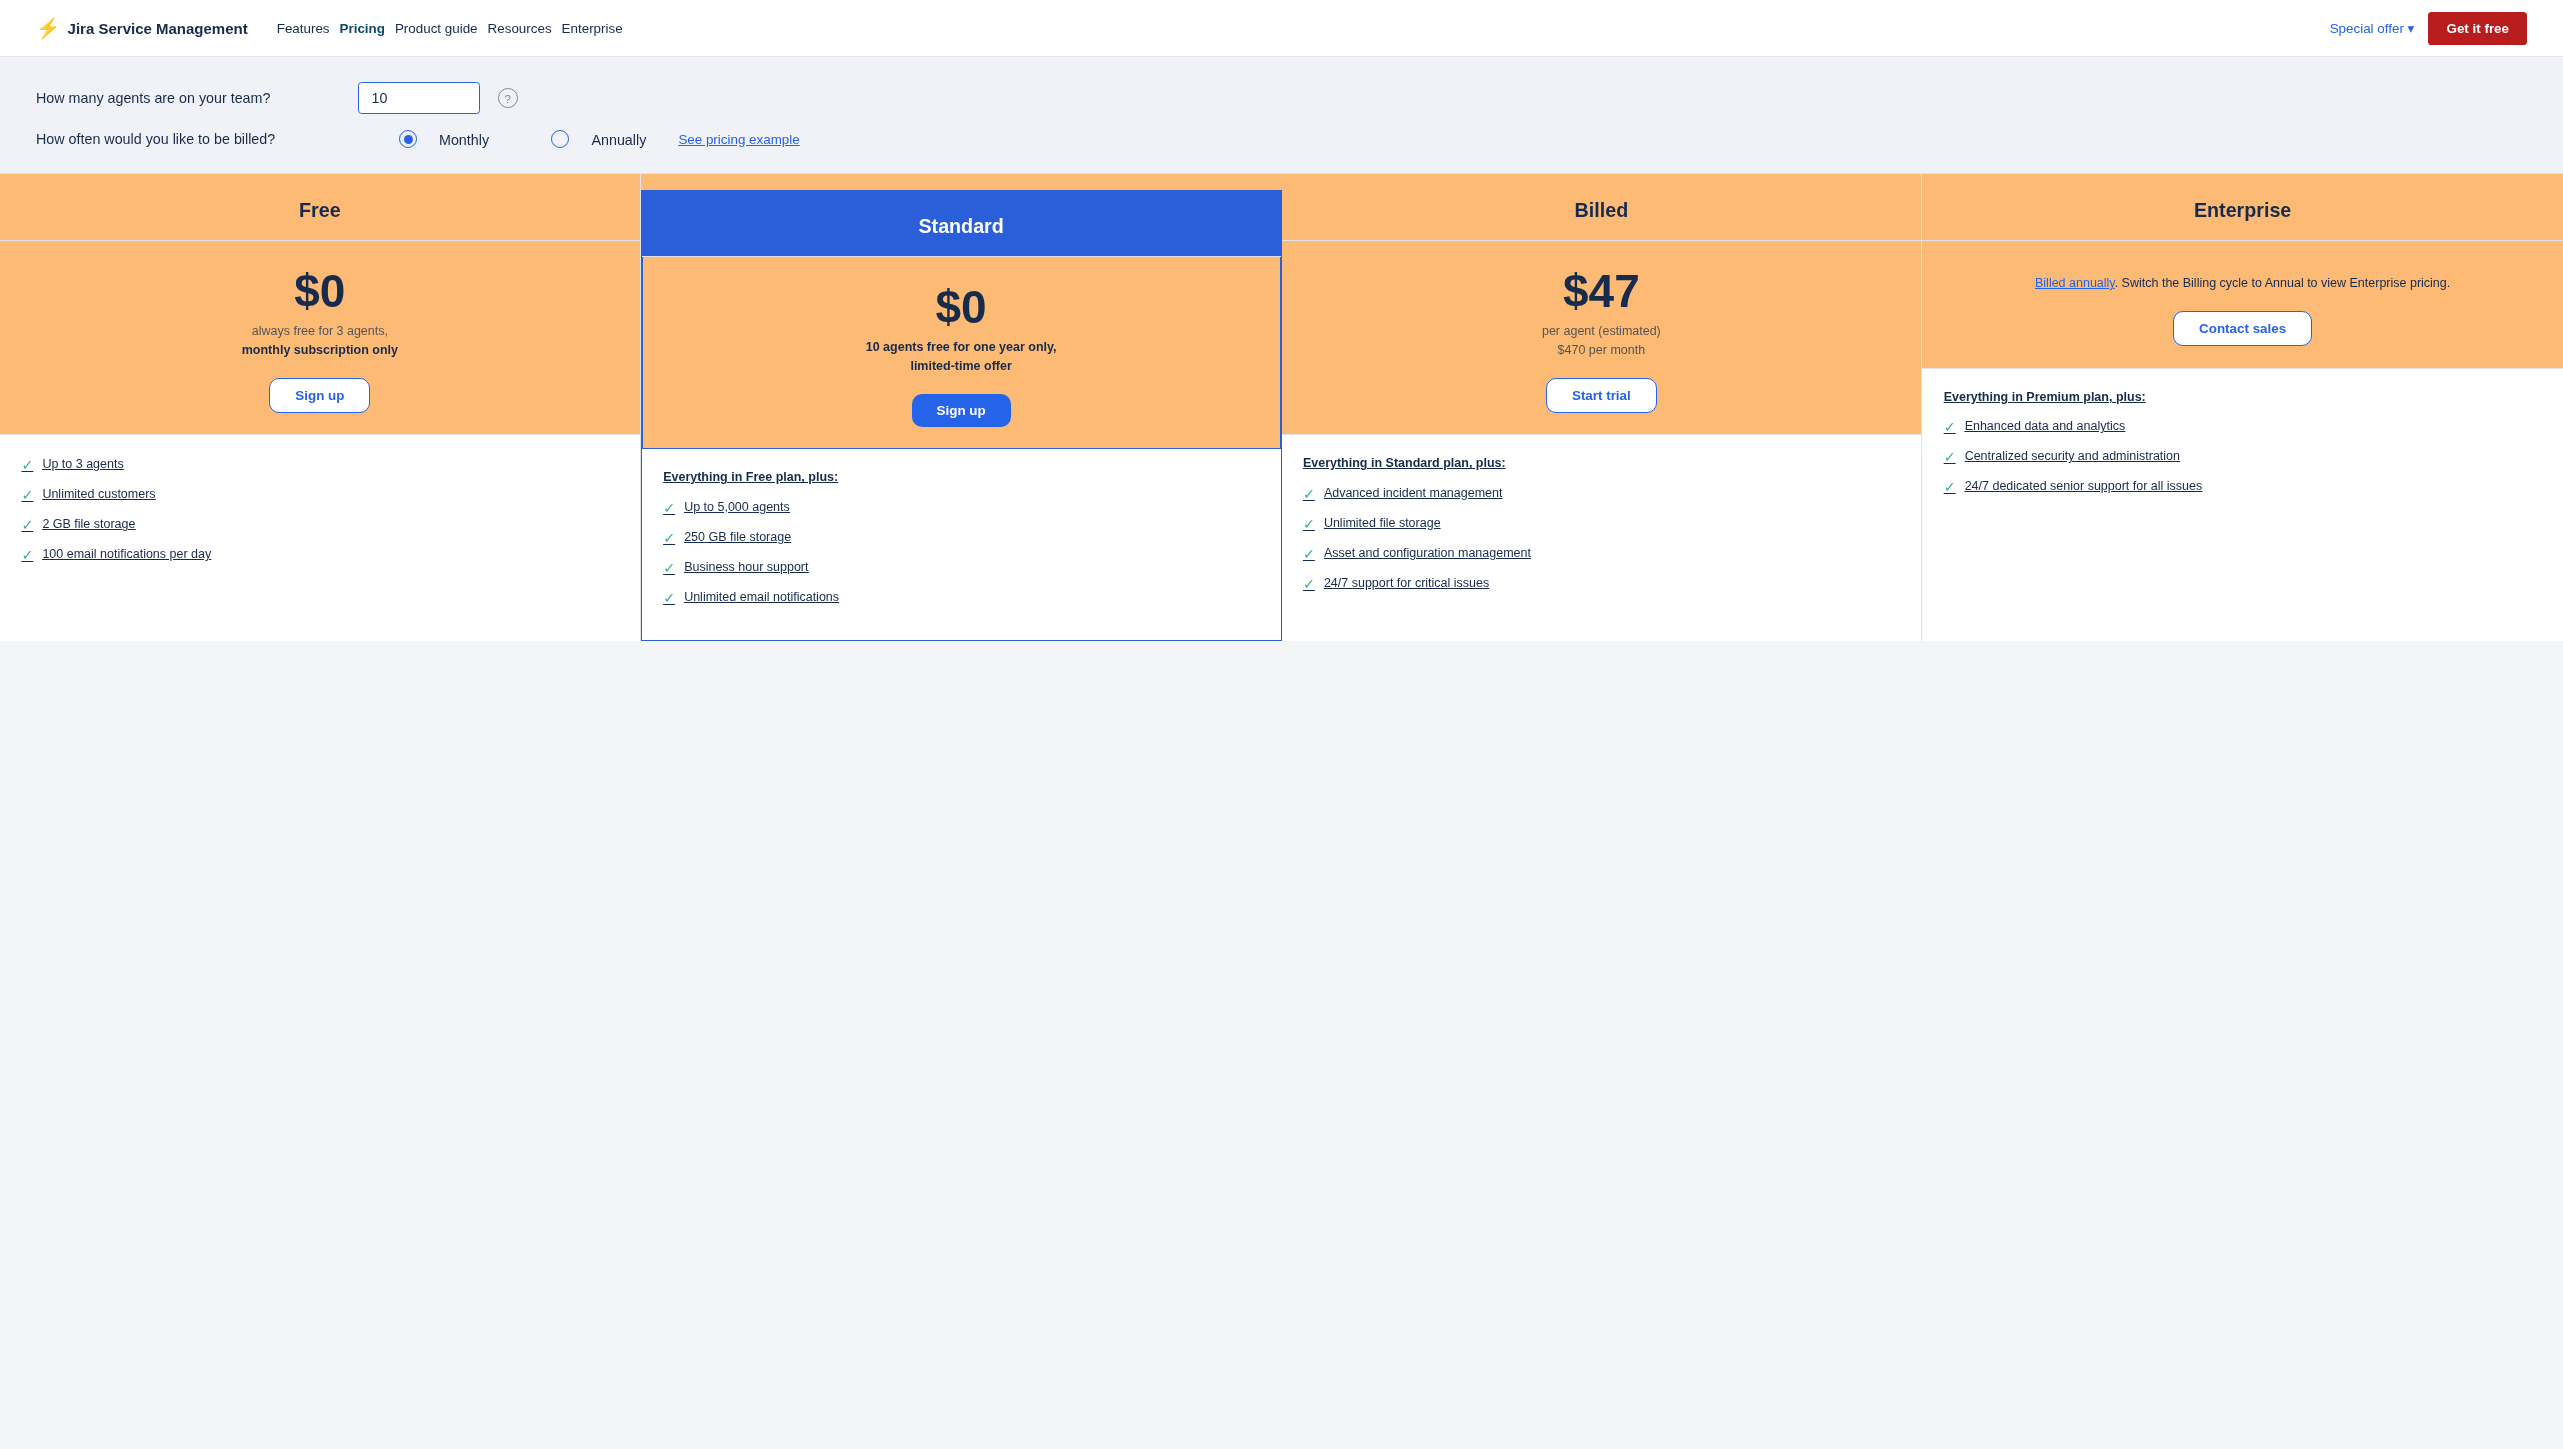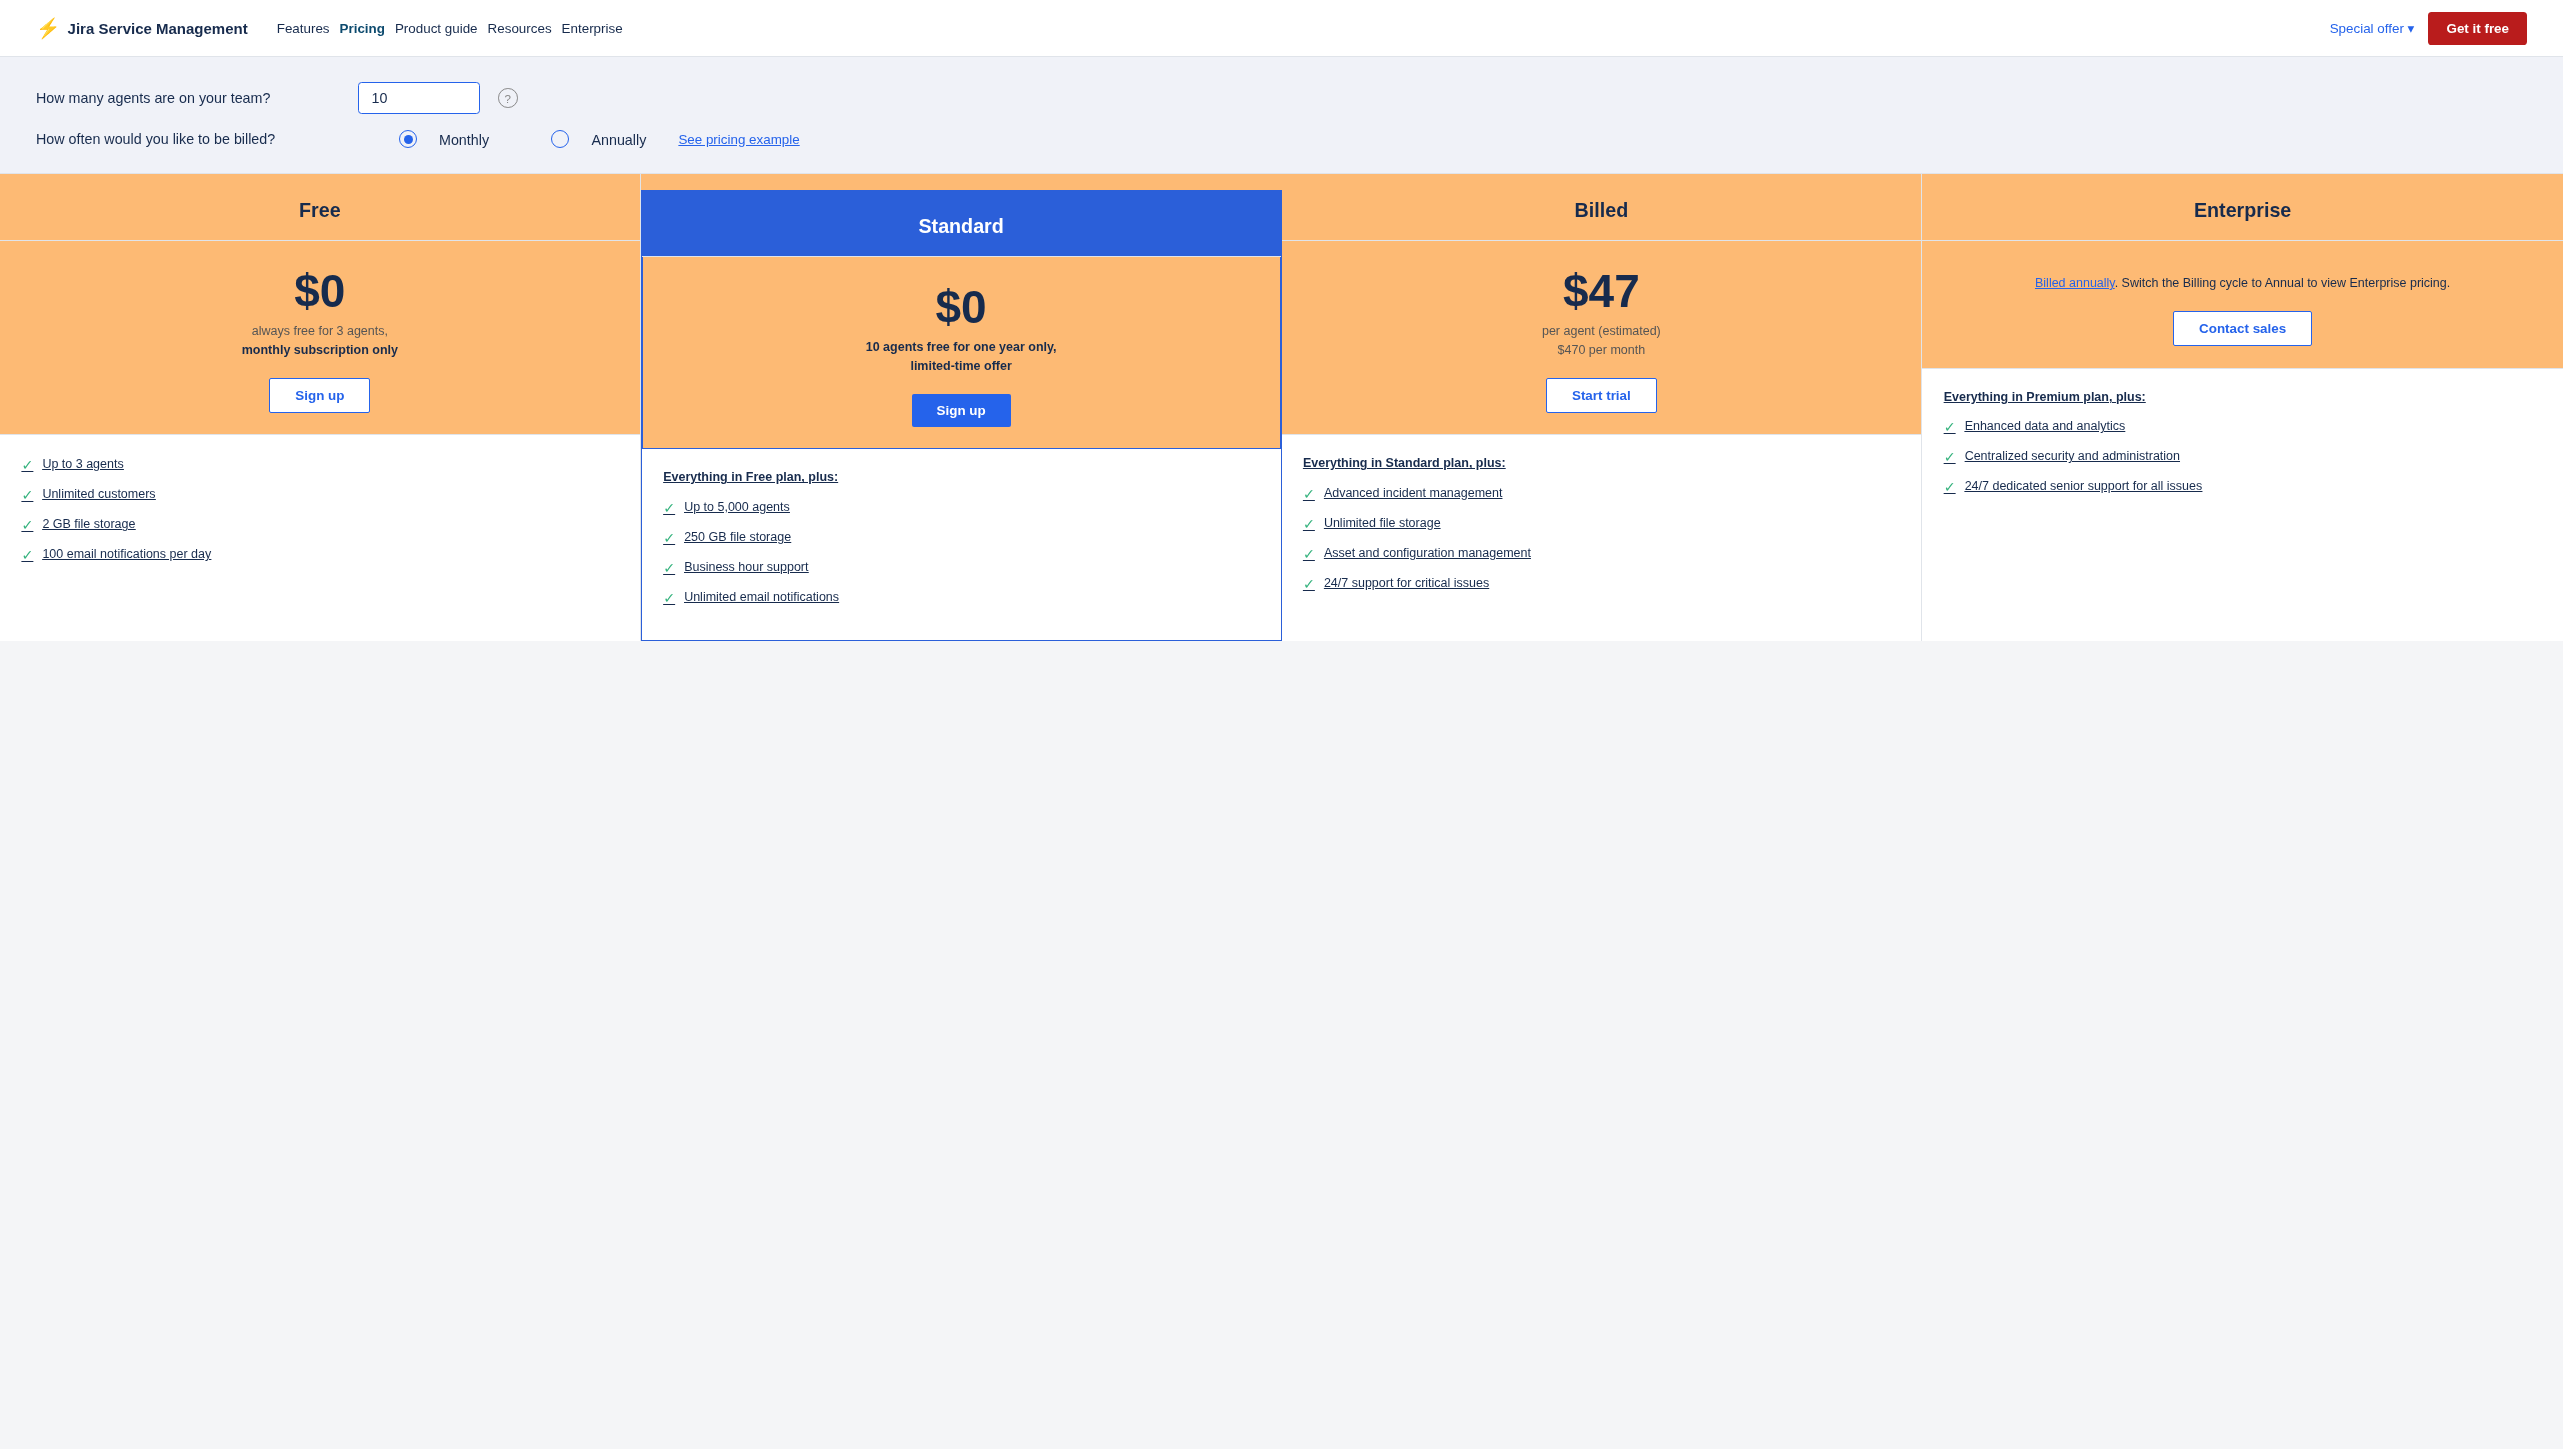--- a/index.html
+++ b/index.html
@@ -208,21 +208,21 @@
       margin-top: 5.4px;
       line-height: 1.5;
     }
     .price-subtitle strong {
       font-weight: 700;
       color: #172b4d;
     }
     .plan-action-btn {
       margin-top: 18px;
       padding: 9px 25px;
-      border-radius: 2px;
+      border-radius: 10px;
       font-size: 13.4px;
       font-weight: 600;
       cursor: pointer;
     }
     .btn-outline {
       border: 1.8px solid #2563eb;
       background: #fff;
       color: #2563eb;
     }
     .btn-filled {

